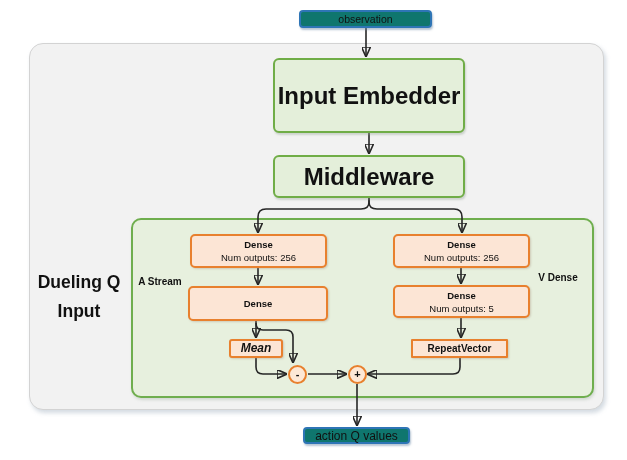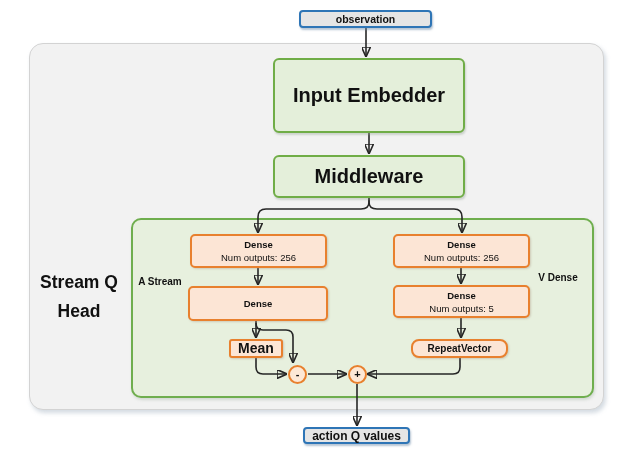--- a/index.html
+++ b/index.html
@@ -17,29 +17,29 @@
     box-shadow:2px 3px 4px rgba(160,175,190,.45);
   }
   .head-container{
     left:131px;top:218px;width:463px;height:180px;
     background:#e7f0de;border:2px solid #6fae4e;border-radius:10px;
     box-shadow:1px 2px 3px rgba(150,170,150,.35);
   }
 
   
   .blue-box{
-    background:#e5e5e5;border:2px solid #2e75b6;border-radius:4px;
+    background:#0f766e;border:2px solid #2e75b6;border-radius:4px;
     display:flex;align-items:center;justify-content:center;
-    font-weight:bold;font-size:10.5px;
+    font-weight:normal;font-size:10.5px;
     box-shadow:1px 2px 2px rgba(110,140,170,.5);
   }
   .green-box{
     background:#e4efda;border:2px solid #70ad47;border-radius:6px;
     display:flex;align-items:center;justify-content:center;
-    font-weight:bold;font-size:20px;
+    font-weight:bold;font-size:24px;
     box-shadow:1px 2px 2px rgba(150,165,150,.4);
   }
   .orange-box{
     background:#fce5d5;border:2px solid #e8802e;border-radius:5px;
     display:flex;flex-direction:column;align-items:center;justify-content:center;
     font-size:9.5px;line-height:13px;text-align:center;
     box-shadow:1px 1px 2px rgba(170,150,130,.4);
   }
   .orange-box .ttl{font-weight:bold;}
   .op-circle{
@@ -58,21 +58,21 @@
 
   svg.wires{position:absolute;left:0;top:0;pointer-events:none;}
   svg.wires path{fill:none;stroke:#262626;stroke-width:1.6px;}
 </style>
 </head>
 <body>
 
 <div class="abs outer-container"></div>
 <div class="abs head-container"></div>
 
-<div class="abs big-label" style="left:28px;top:268px;width:102px;">Stream Q Head</div>
+<div class="abs big-label" style="left:28px;top:268px;width:102px;">Dueling Q Input</div>
 <div class="abs stream-label" style="left:135px;top:272px;width:50px;">A Stream</div>
 <div class="abs stream-label" style="left:529px;top:268px;width:58px;">V Dense</div>
 
 <svg class="wires" width="627" height="460" viewBox="0 0 627 460">
   <defs>
     <marker id="ah" markerUnits="userSpaceOnUse" markerWidth="10" markerHeight="9" refX="9" refY="4.5" orient="auto">
       <path d="M0,0 L10,4.5 L0,9 Z" fill="#262626" stroke="none"></path>
     </marker>
   </defs>
   <path d="M366,27 V56" marker-end="url(#ah)"></path>
@@ -115,23 +115,23 @@
 <div class="abs orange-box" style="left:393px;top:234px;width:137px;height:34px;">
   <span class="ttl">Dense</span>
   <span>Num outputs: 256</span>
 </div>
 <div class="abs orange-box" style="left:393px;top:285px;width:137px;height:33px;">
   <span class="ttl">Dense</span>
   <span>Num outputs: 5</span>
 </div>
 
 <div class="abs orange-box" style="left:229px;top:339px;width:54px;height:19px;border-radius:3px;">
-  <span class="ttl" style="font-size:14px;">Mean</span>
+  <span class="ttl" style="font-size:12px;font-style:italic;">Mean</span>
 </div>
-<div class="abs orange-box" style="left:411px;top:339px;width:97px;height:19px;border-radius:8px;">
+<div class="abs orange-box" style="left:411px;top:339px;width:97px;height:19px;border-radius:1px;">
   <span class="ttl" style="font-size:10px;">RepeatVector</span>
 </div>
 <div class="abs op-circle" style="left:288px;top:365px;width:19px;height:19px;">
   <span>-</span>
 </div>
 <div class="abs op-circle" style="left:348px;top:365px;width:19px;height:19px;">
   <span>+</span>
 </div>
 
 </body></html>

